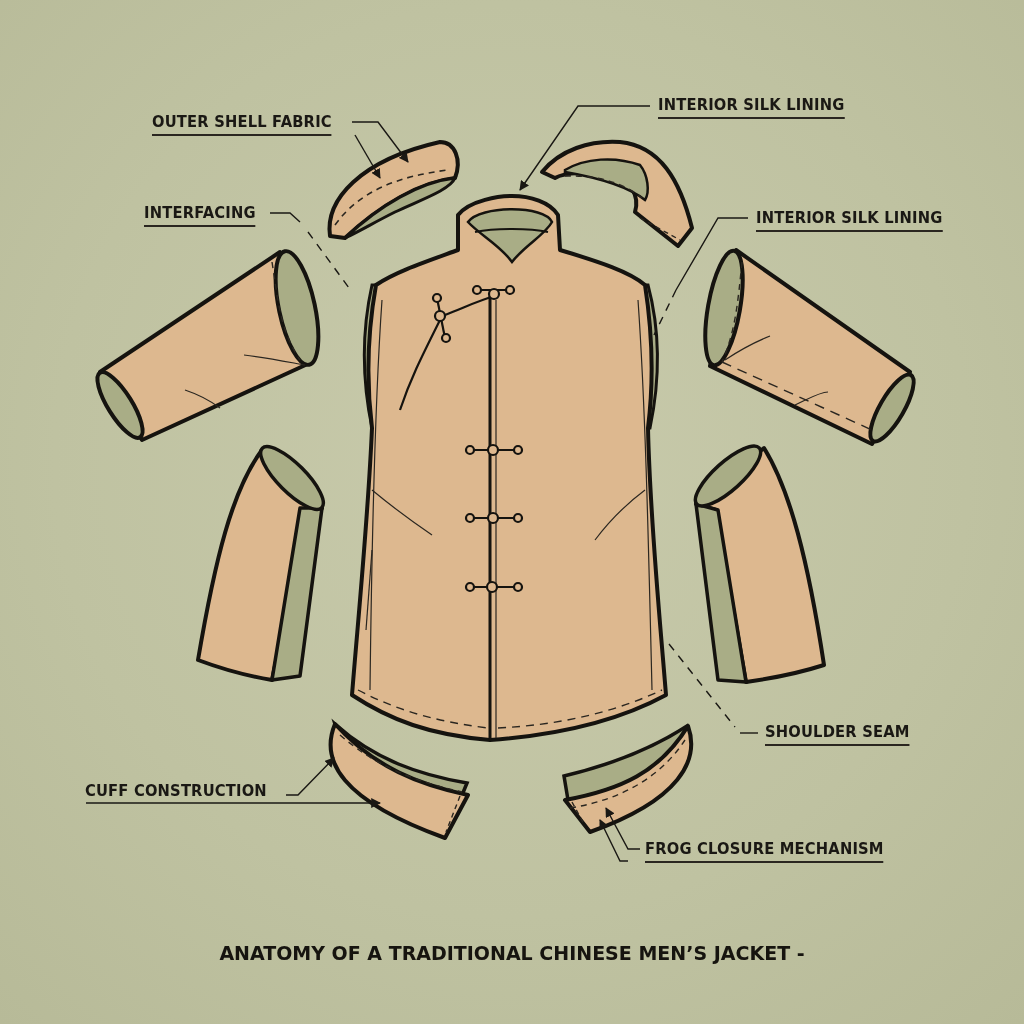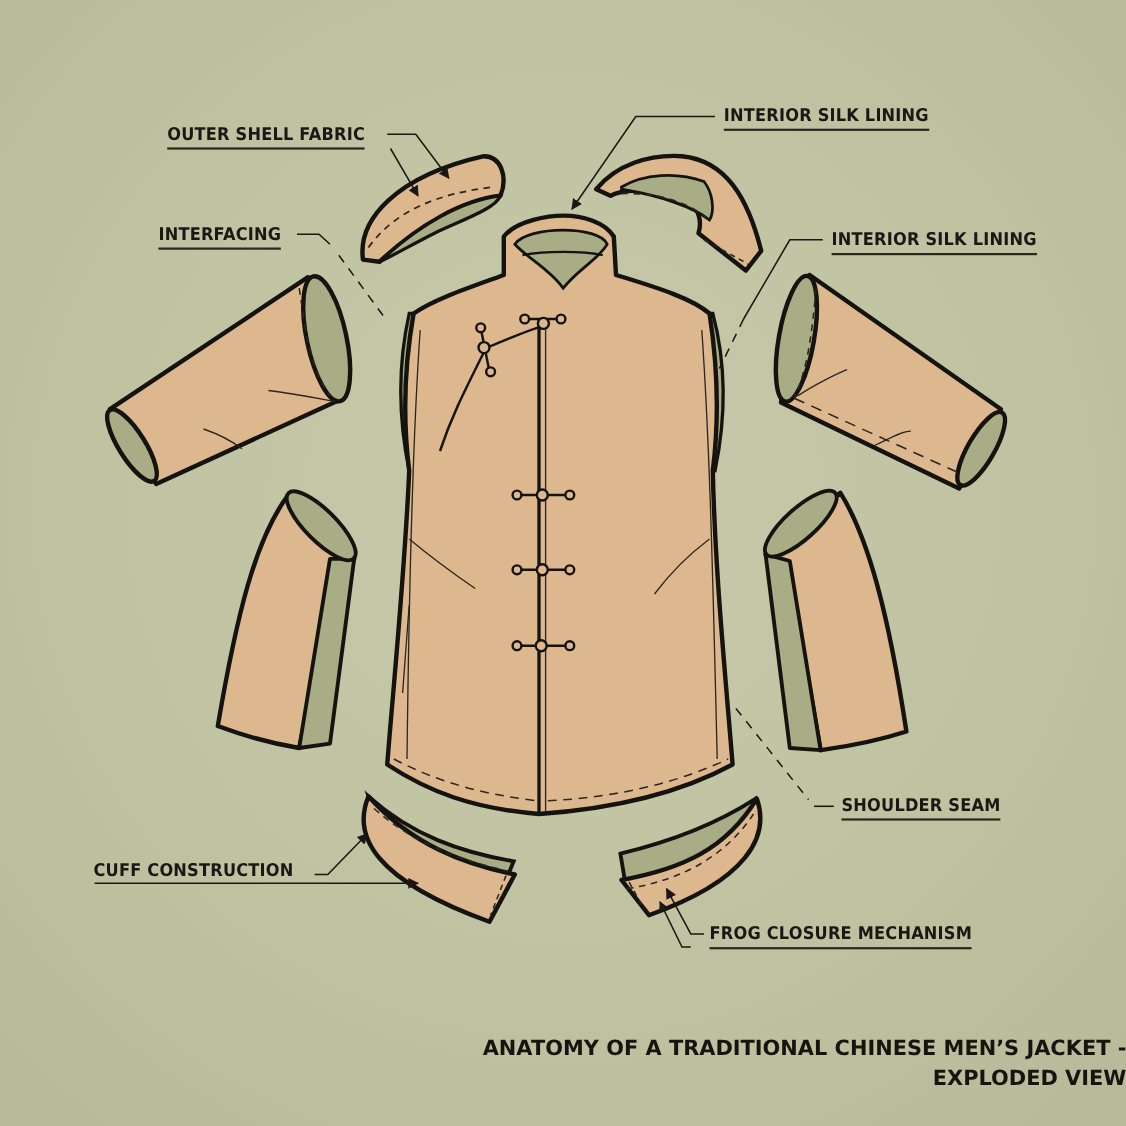--- a/index.html
+++ b/index.html
@@ -26,21 +26,21 @@
     border-bottom: 2px solid #2a2620;
     padding-bottom: 3px;
     line-height: 18px;
     transform: scaleX(0.92);
     transform-origin: left top;
   }
   .title {
     position: absolute;
     left: 0; width: 1024px;
     top: 940px;
-    text-align: right;
+    text-align: center;
     font-family: "DejaVu Sans", sans-serif;
     font-weight: bold;
     font-size: 19px;
     line-height: 27px;
     color: #16140f;
   }
   .title span { display: block; }
 </style>
 </head>
 <body>
@@ -202,14 +202,13 @@
 <div class="label" style="left:152px; top:113px;">OUTER SHELL FABRIC</div>
 <div class="label" style="left:144px; top:204px;">INTERFACING</div>
 <div class="label" style="left:658px; top:96px;">INTERIOR SILK LINING</div>
 <div class="label" style="left:756px; top:209px;">INTERIOR SILK LINING</div>
 <div class="label" style="left:765px; top:723px;">SHOULDER SEAM</div>
 <div class="label" style="left:85px; top:782px; border-bottom:none;">CUFF CONSTRUCTION</div>
 <div class="label" style="left:645px; top:840px;">FROG CLOSURE MECHANISM</div>
 
 <div class="title">
   <span>ANATOMY OF A TRADITIONAL CHINESE MEN’S JACKET -</span>
-  <span>EXPLODED VIEW</span>
 </div>
 
 </body></html>

